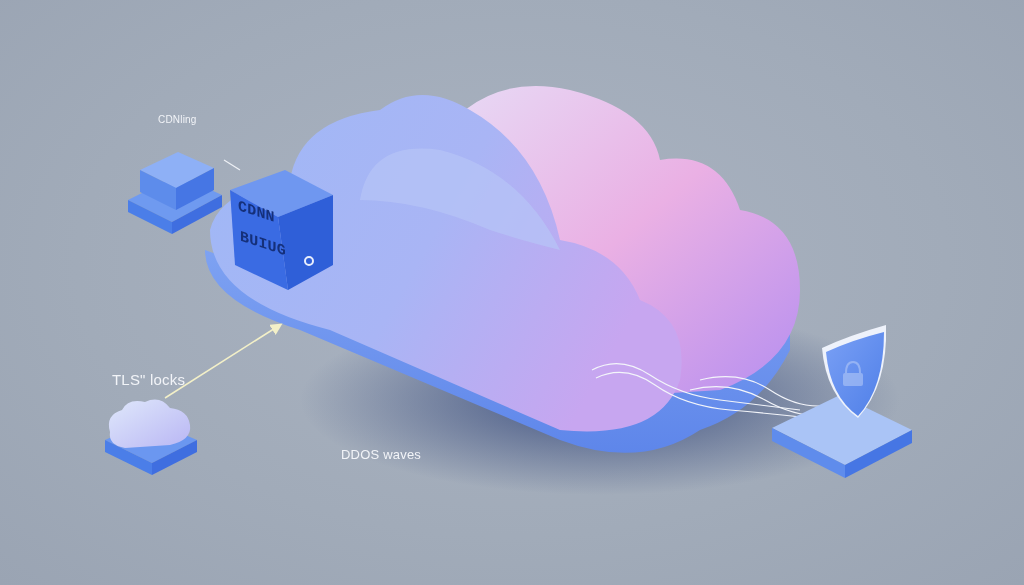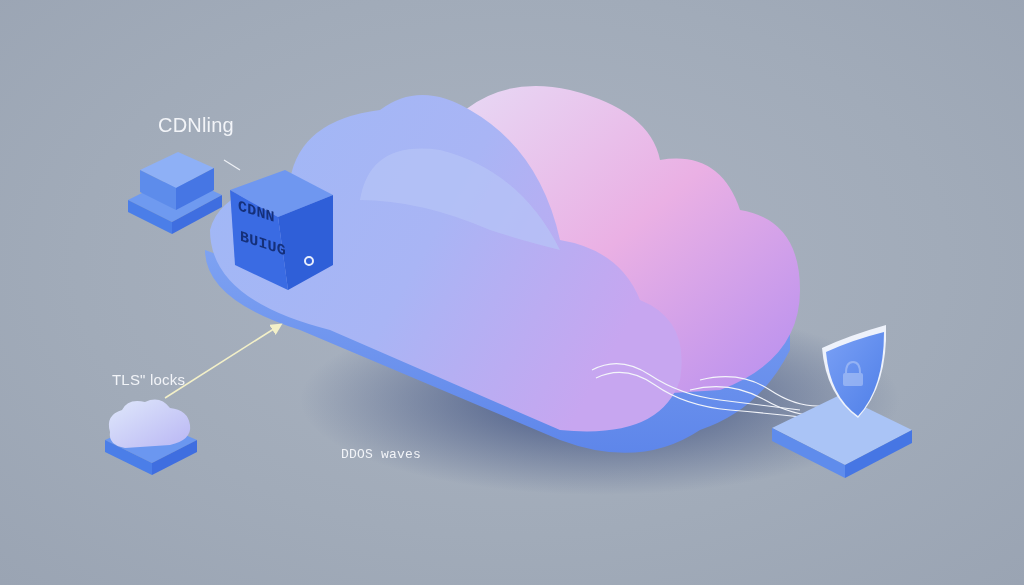--- a/index.html
+++ b/index.html
@@ -103,16 +103,16 @@
         <rect x="843" y="373" width="20" height="13" rx="2" fill="#b9cdf8"></rect>
         <path d="M846,373 Q846,362 853,362 Q860,362 860,373" fill="none" stroke="#b9cdf8" stroke-width="2"></path>
       </g>
     </g>
   </svg>
 
   <div class="label" style="left:238px;top:204px;color:#15307a;font-weight:bold;font-size:15px;font-family:'Liberation Mono',monospace;transform:skewY(18deg);">CDNN</div>
   <div class="label" style="left:240px;top:236px;color:#15307a;font-weight:bold;font-size:15px;font-family:'Liberation Mono',monospace;transform:skewY(18deg);">BUIUG</div>
   <div style="position:absolute;left:304px;top:256px;width:10px;height:10px;border-radius:50%;border:2px solid #e8eefc;box-sizing:border-box;"></div>
 
-  <div class="label" style="left:158px;top:114px;font-size:20px;">CDNling</div>
+  <div class="label" style="left:158px;top:114px;font-size:10px;">CDNling</div>
   <div class="label" style="left:112px;top:371px;font-size:15px;">TLS" locks</div>
-  <div class="label" style="left:341px;top:447px;font-size:13px;font-family:Liberation Mono, monospace;">DDOS waves</div>
+  <div class="label" style="left:341px;top:447px;font-size:13px;">DDOS waves</div>
 </div>
 
 </body></html>

